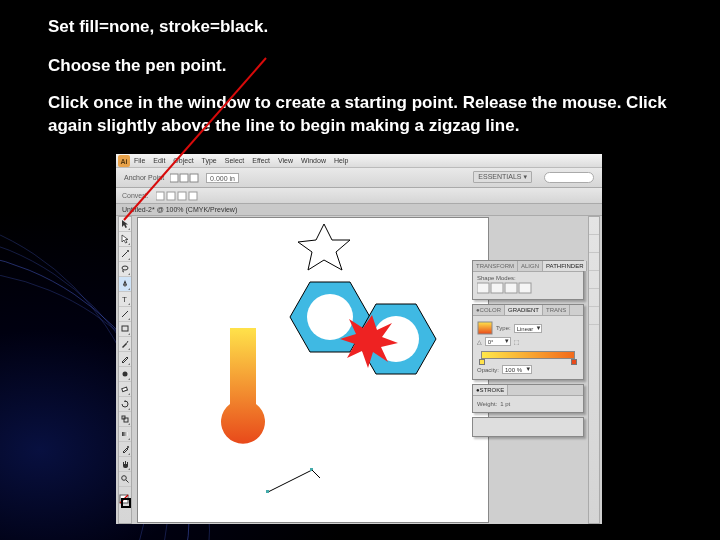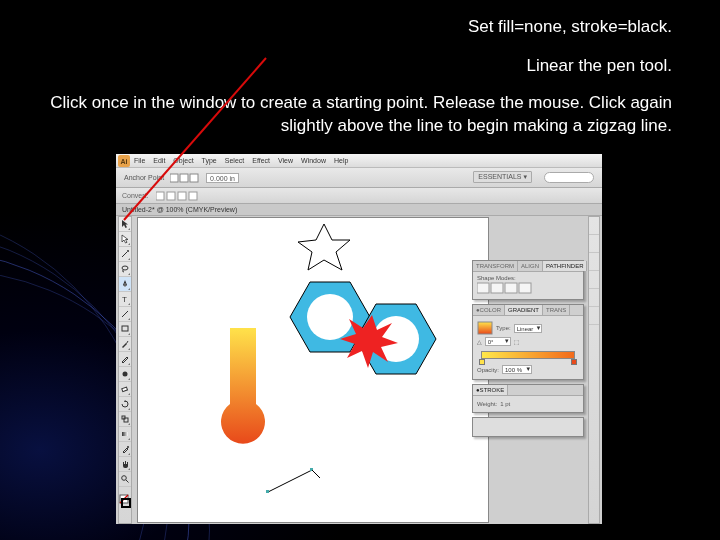--- a/index.html
+++ b/index.html
@@ -1,19 +1,19 @@
 <!DOCTYPE html>
 <html><head>
 <meta charset="utf-8">
 <style>
   * { margin: 0; padding: 0; box-sizing: border-box; }
   html, body { width: 720px; height: 540px; background: #000; font-family: Arial, sans-serif; overflow: hidden; position: relative; }
   .slide { width: 720px; height: 540px; position: relative; color: #fff; background: radial-gradient(ellipse 400px 300px at 40px 450px, rgba(10,20,80,0.8) 0%, rgba(0,0,40,0.4) 40%, #000 80%); }
   .deco-arc { position: absolute; border: 1px solid rgba(60,80,180,0.35); border-radius: 50%; }
-  .heading { text-align: right; font-size: 17px; font-weight: 400; line-height: 1.35; padding: 0 48px; }
+  .heading { text-align: left; font-size: 17px; font-weight: 700; line-height: 1.35; padding: 0 48px; }
   .h1 { padding-top: 16px; }
   .h2 { padding-top: 16px; }
   .h3 { padding-top: 14px; }
   .app { position: absolute; left: 116px; top: 154px; width: 486px; height: 370px; background: #d0d0d0; box-shadow: none; }
   .menubar { height: 14px; background: linear-gradient(#f5f5f5,#dcdcdc); border-bottom: 1px solid #bbb; font-size: 7px; color: #333; display: flex; align-items: center; padding-left: 18px; gap: 8px; }
   .menubar span { white-space: nowrap; }
   .menubar .logo { position: absolute; left: 2px; top: 1px; width: 12px; height: 12px; background: #e8a24a; border-radius: 2px; font-size: 7px; display:flex; align-items:center; justify-content:center; color:#5a3a10; font-weight:bold;}
   .controlbar { height: 20px; background: linear-gradient(#e9e9e9,#d6d6d6); border-bottom: 1px solid #aaa; display:flex; align-items:center; font-size:7px; color:#555; padding-left:8px; gap:6px; position:relative;}
   .controlbar .label { font-size:7px; }
   .controlbar .field { background:#fff; border:1px solid #aaa; padding:0 3px; height:10px; line-height:10px; font-size:7px; }
@@ -54,21 +54,21 @@
 <body>
 
 <div class="slide">
 
   <div class="deco-arc" style="width:520px;height:520px;left:-370px;top:210px;"></div>
   <div class="deco-arc" style="width:520px;height:520px;left:-350px;top:230px;"></div>
   <div class="deco-arc" style="width:520px;height:520px;left:-330px;top:250px;border-color:rgba(70,90,200,0.5);"></div>
   <div class="deco-arc" style="width:520px;height:520px;left:-310px;top:270px;"></div>
 
   <div class="heading h1">Set fill=none, stroke=black.</div>
-  <div class="heading h2">Linear the pen tool.</div>
+  <div class="heading h2">Choose the pen point.</div>
   <div class="heading h3">Click once in the window to create a starting point.  Release the mouse.  Click again slightly above the line to begin making a zigzag line.</div>
 
   <svg class="callout" width="200" height="180" style="left:116px; top:50px;">
     <line x1="150" y1="8" x2="8" y2="170"></line>
   </svg>
 
   <div class="app">
 
     <div class="menubar">
       <div class="logo">Ai</div>

